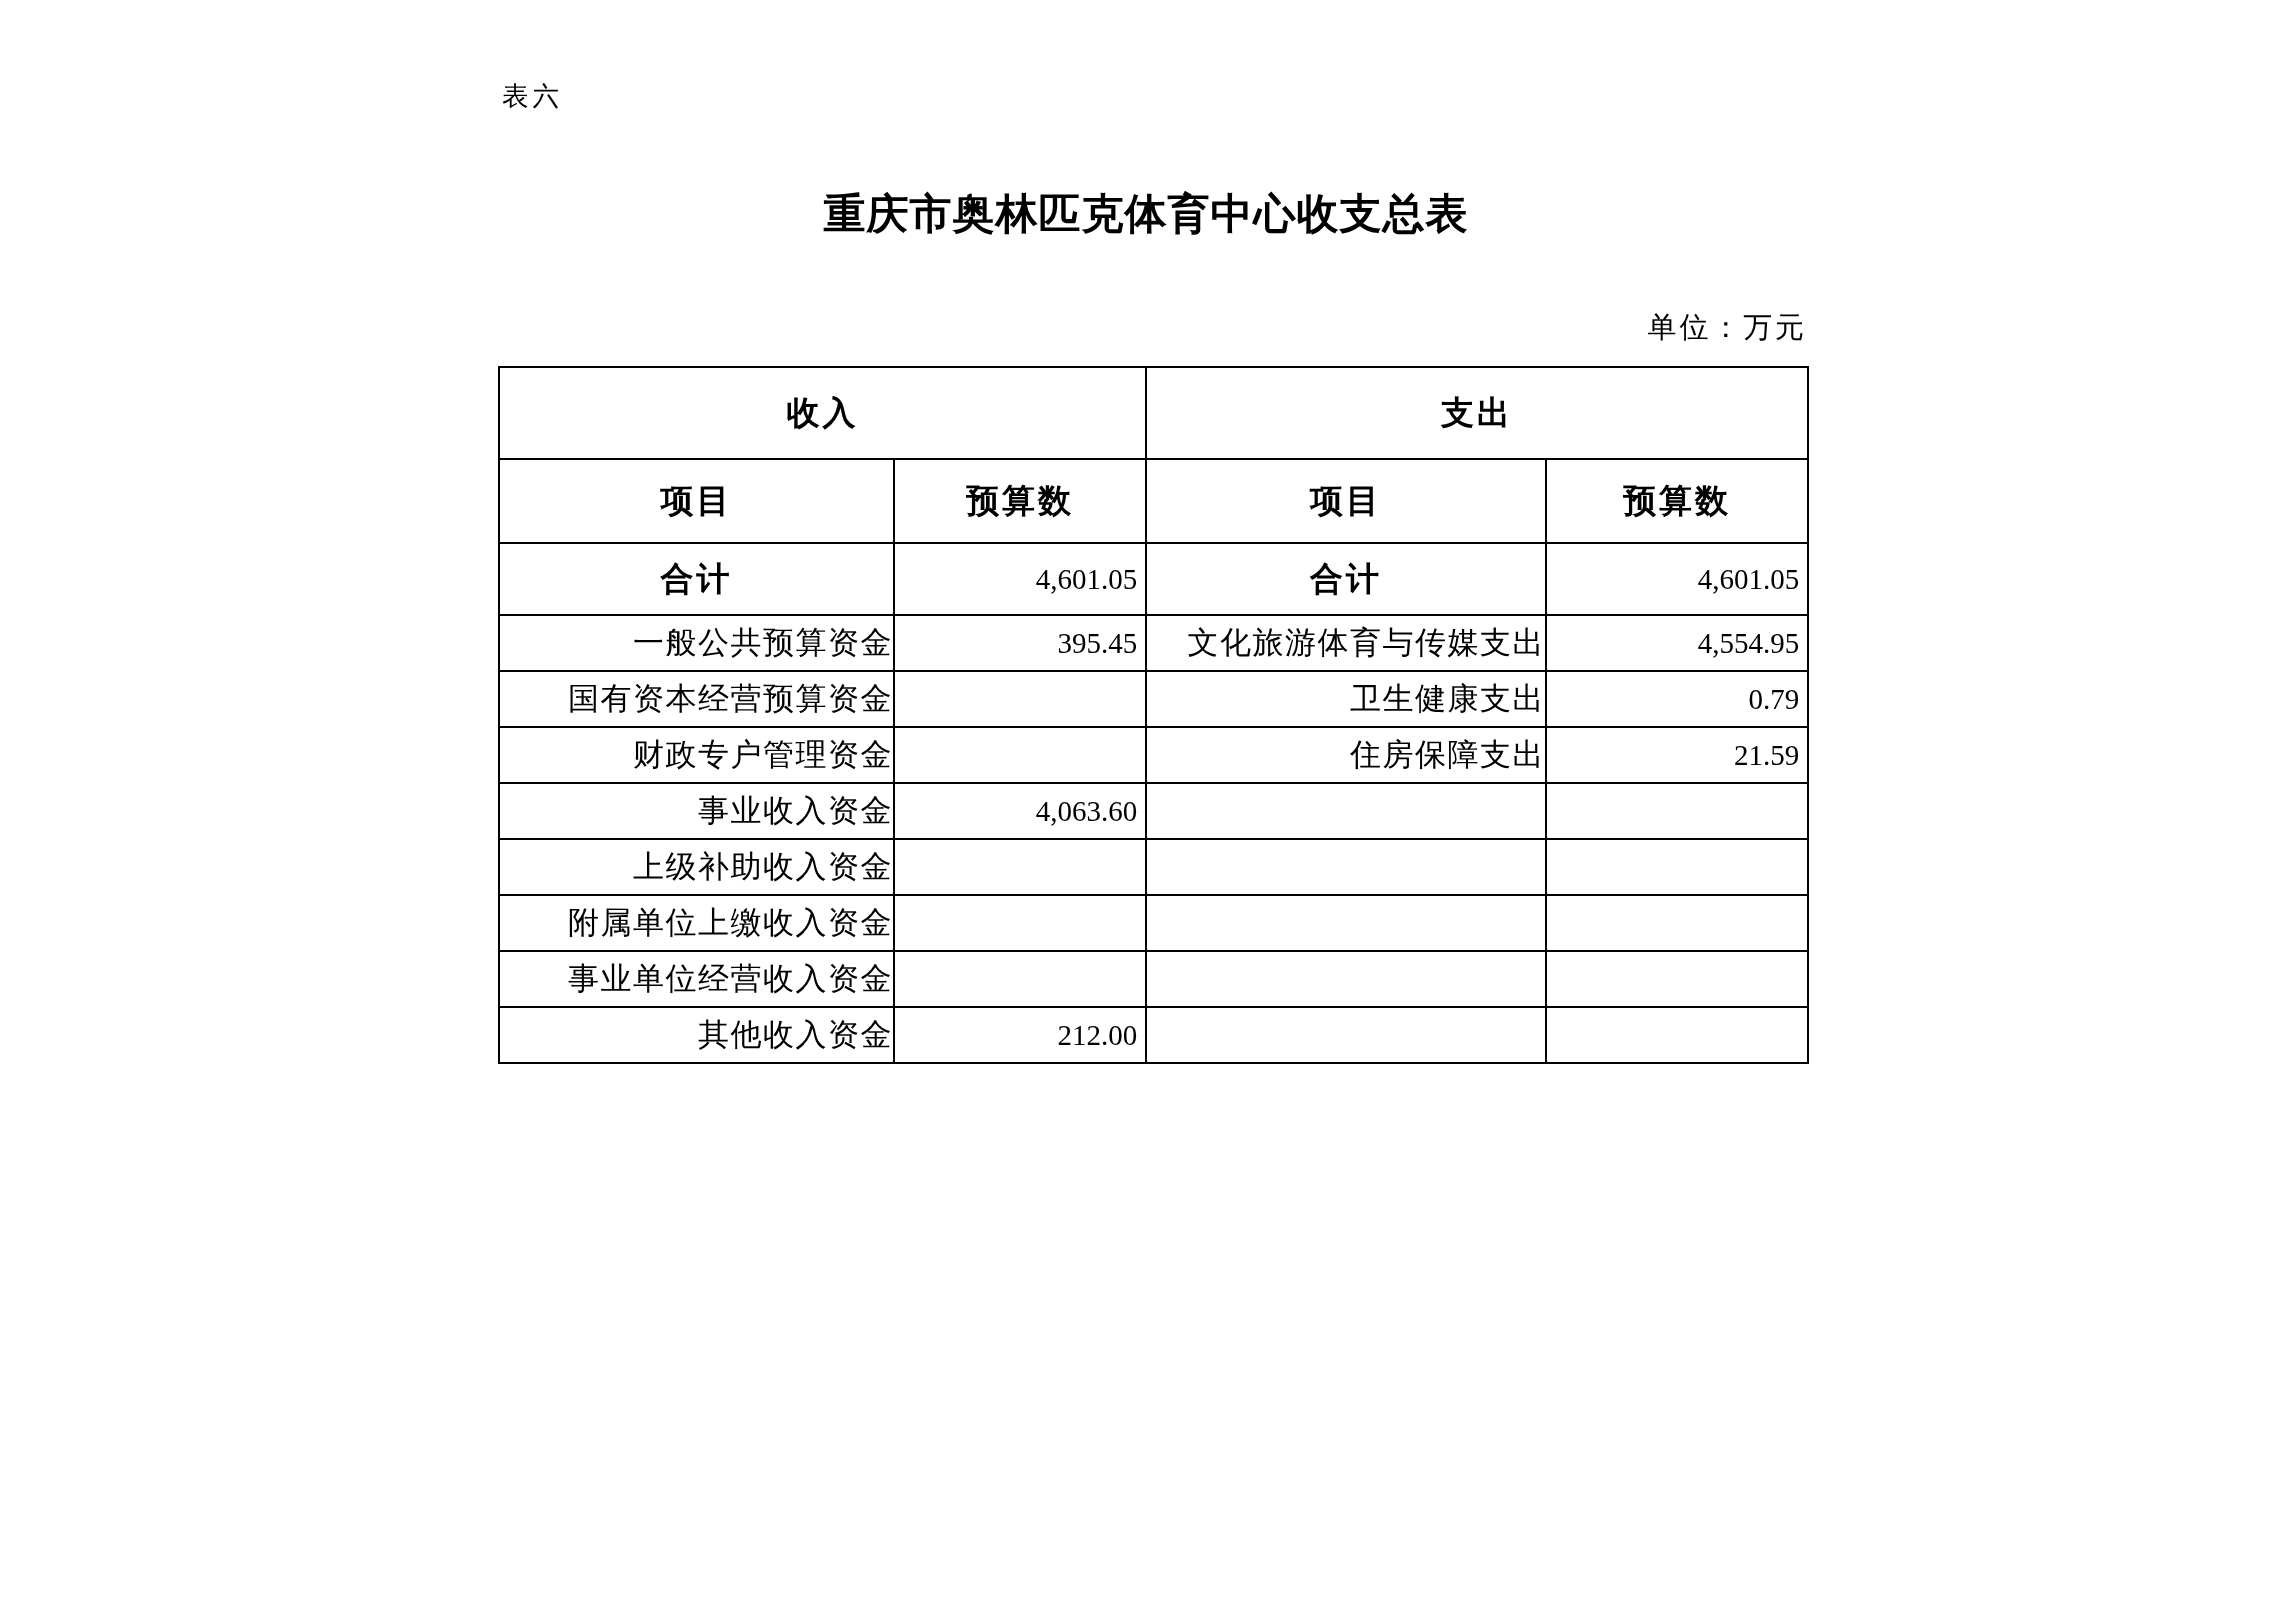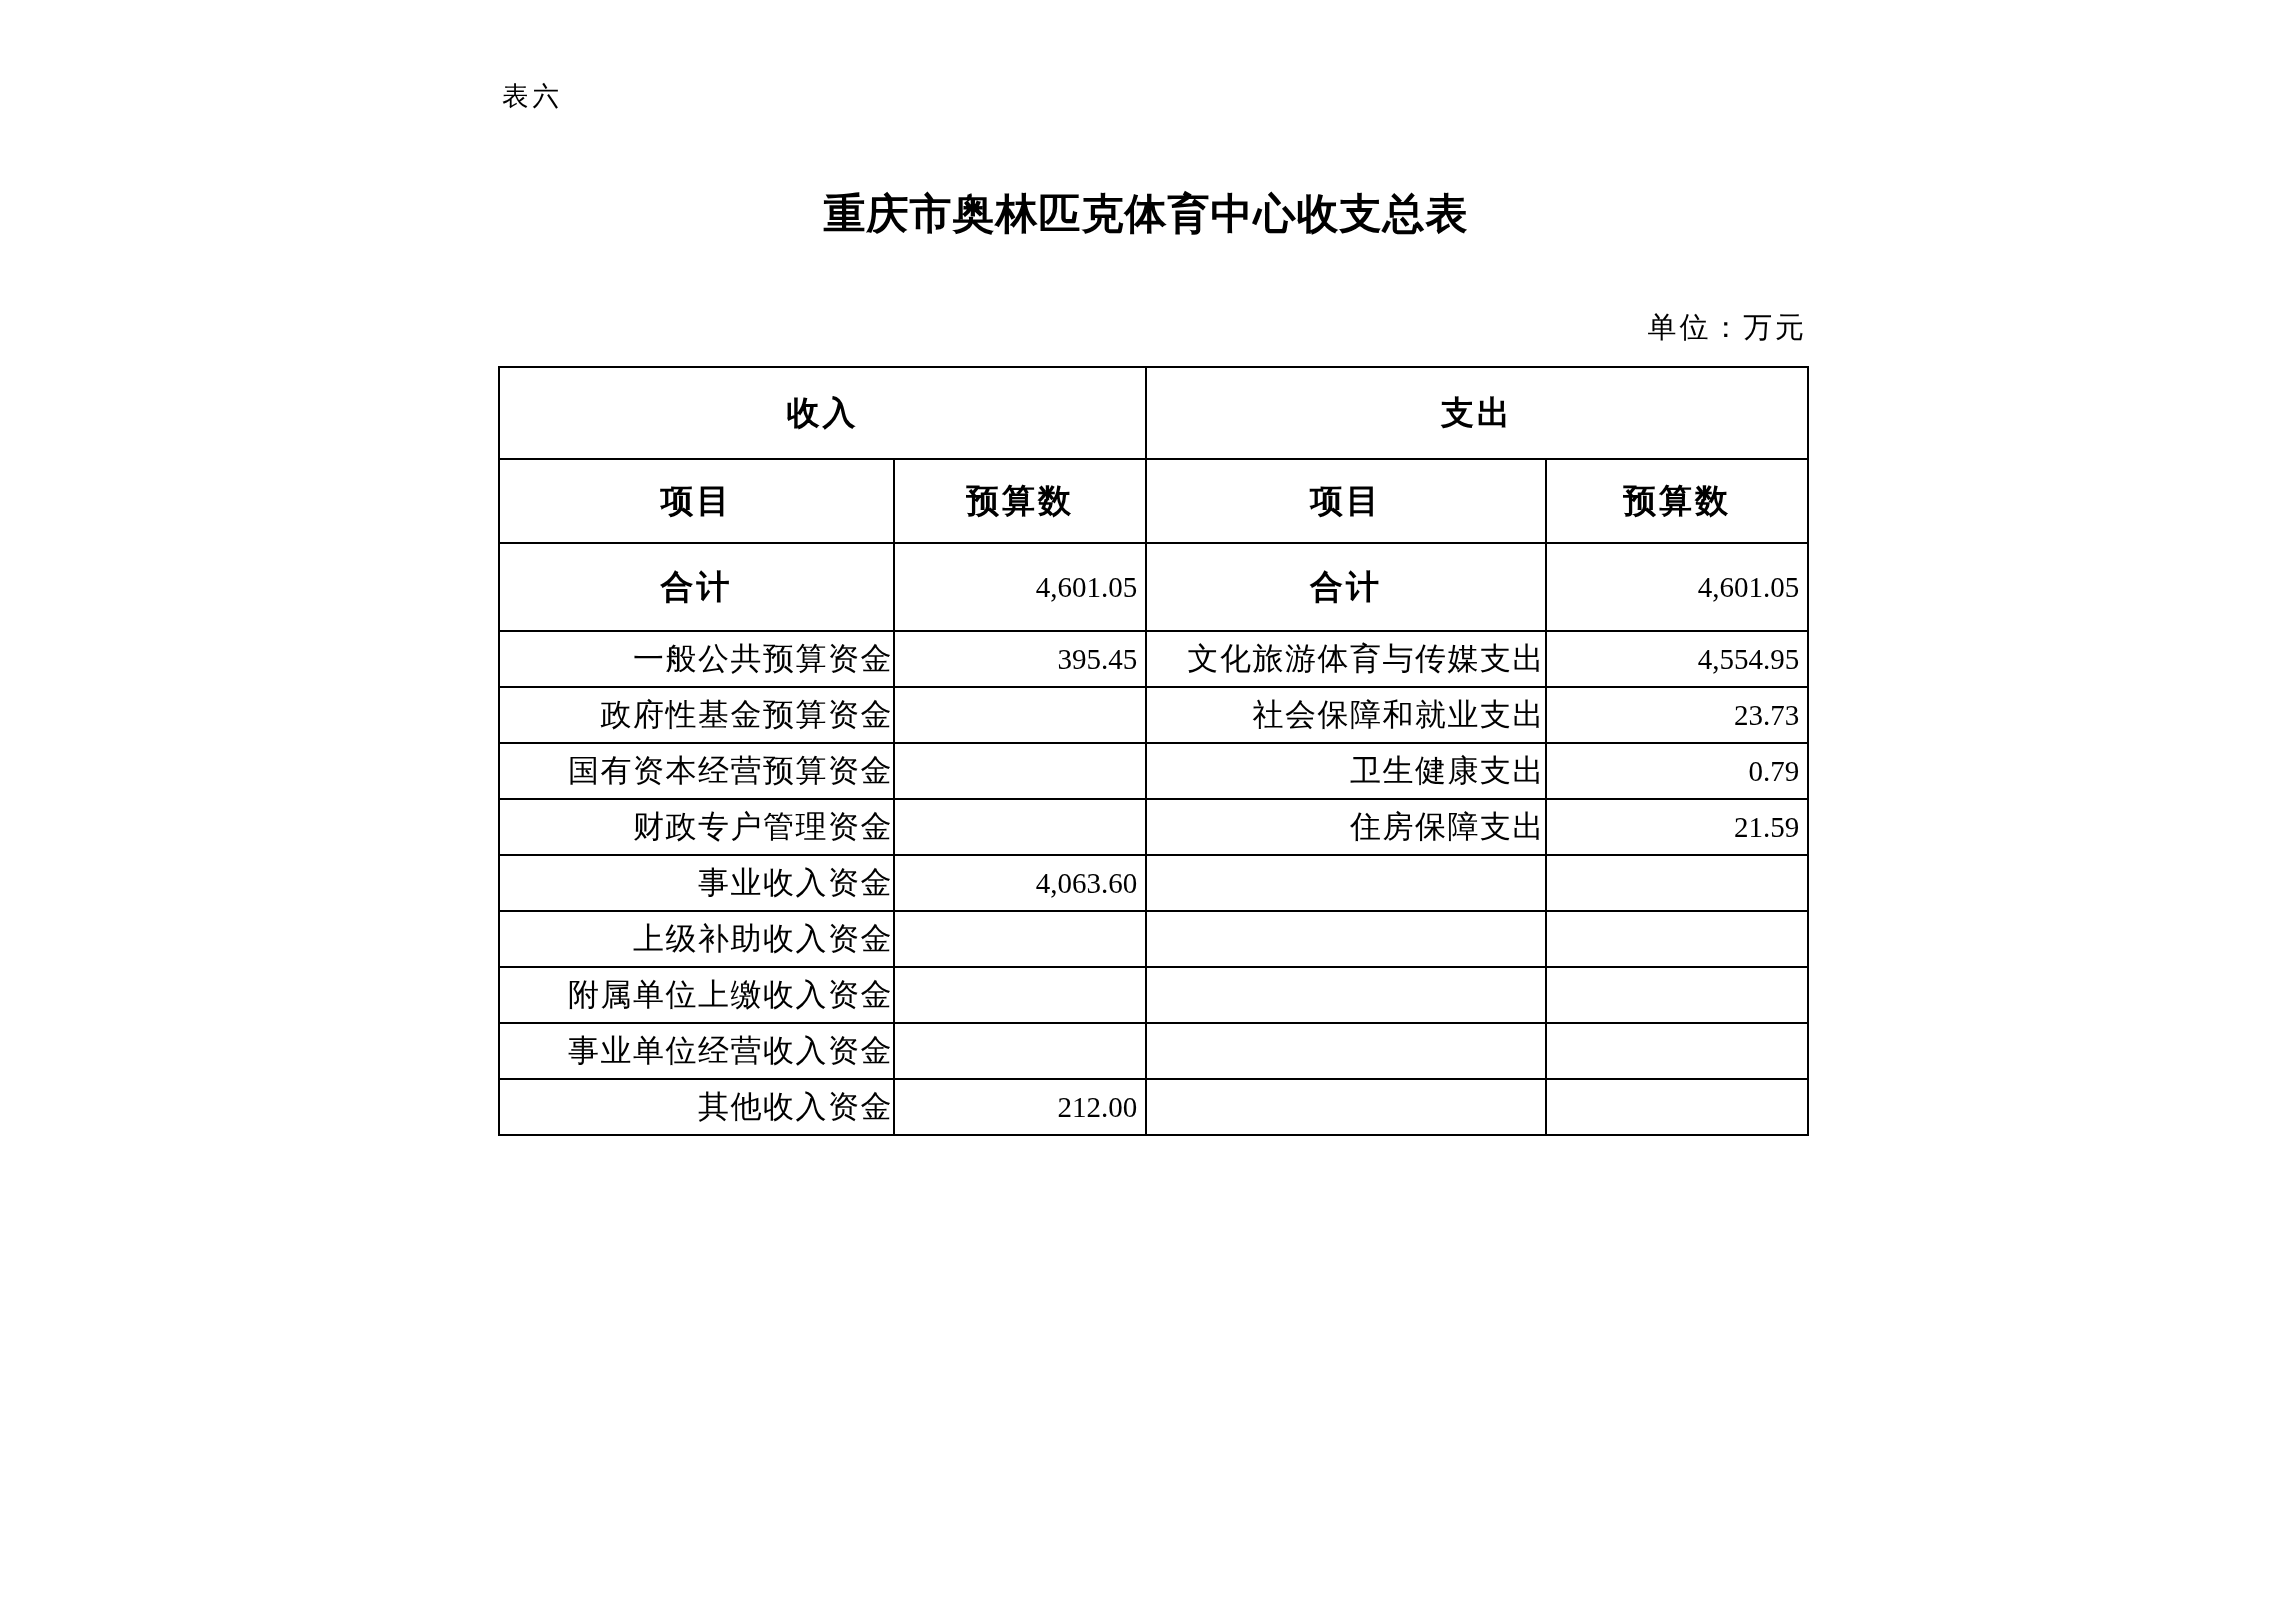--- a/index.html
+++ b/index.html
@@ -44,21 +44,21 @@
     table-layout: fixed;
   }
   table.budget th, table.budget td {
     border: 2.9px solid #000000;
     vertical-align: middle;
     overflow: hidden;
     white-space: nowrap;
   }
   tr.row-section   { height: 92px; }
   tr.row-colhead   { height: 84px; }
-  tr.row-total     { height: 88px; }
+  tr.row-total     { height: 72px; }
   tr.row-data      { height: 56px; }
   .hdr {
     font-family: "Liberation Sans", "DejaVu Sans", sans-serif;
     font-weight: 700;
     font-size: 33px;
     letter-spacing: 2.9px;
     text-align: center;
   }
   td.cell-item {
     text-align: right;
@@ -117,26 +117,20 @@
       <td class="cell-total-label">合计</td>
       <td class="cell-num">4,601.05</td>
     </tr>
     <tr class="row-data">
       <td class="cell-item">一般公共预算资金</td>
       <td class="cell-num">395.45</td>
       <td class="cell-item">文化旅游体育与传媒支出</td>
       <td class="cell-num">4,554.95</td>
     </tr>
     <tr class="row-data">
-      <td class="cell-item">政府性基金预算资金</td>
-      <td class="cell-num"></td>
-      <td class="cell-item">社会保障和就业支出</td>
-      <td class="cell-num">23.73</td>
-    </tr>
-    <tr class="row-data">
       <td class="cell-item">国有资本经营预算资金</td>
       <td class="cell-num"></td>
       <td class="cell-item">卫生健康支出</td>
       <td class="cell-num">0.79</td>
     </tr>
     <tr class="row-data">
       <td class="cell-item">财政专户管理资金</td>
       <td class="cell-num"></td>
       <td class="cell-item">住房保障支出</td>
       <td class="cell-num">21.59</td>

